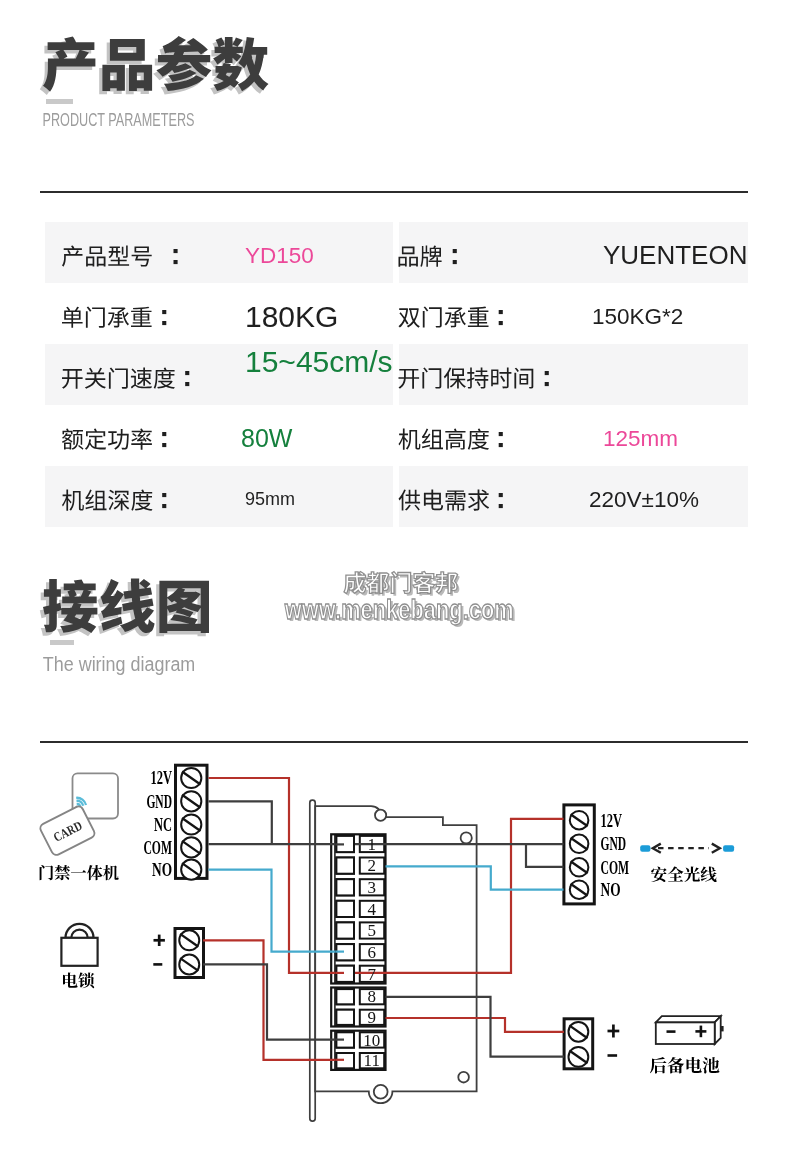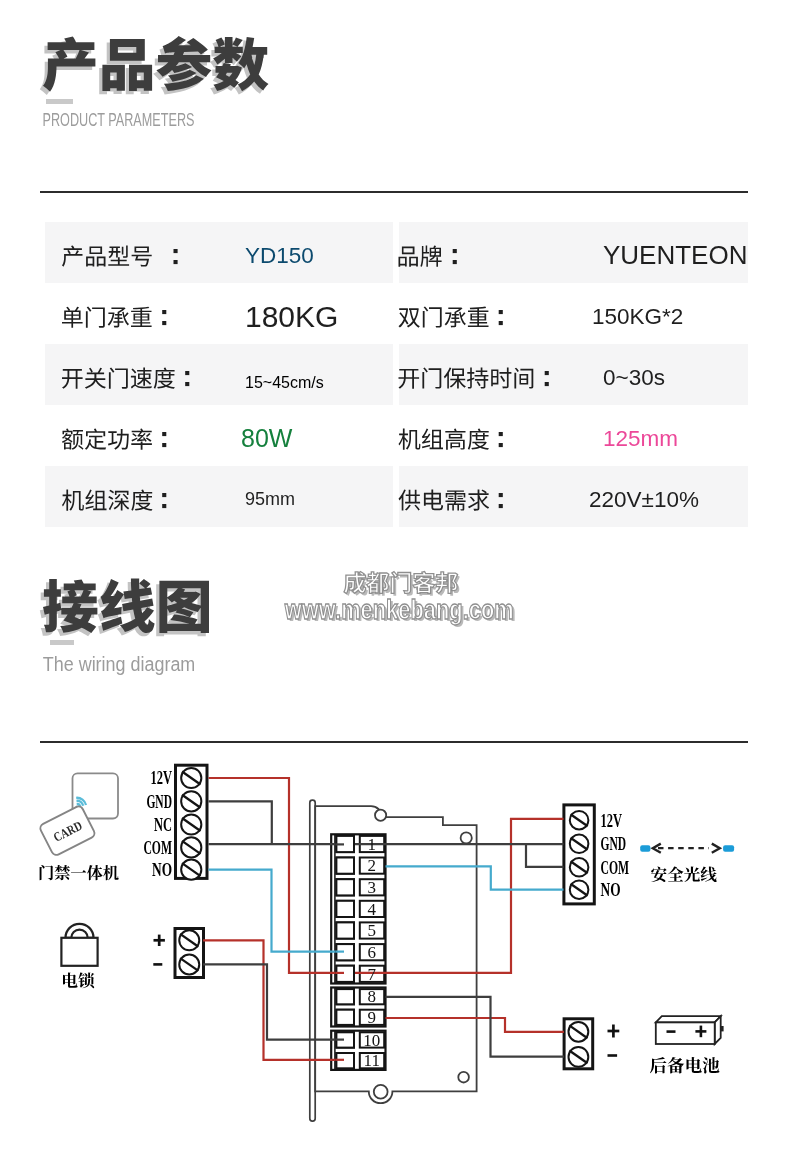--- a/index.html
+++ b/index.html
@@ -6,26 +6,25 @@
 </style></head><body>
 <div id="page">
 <div style="position:absolute;left:45.5px;top:99.2px;width:27px;height:4.6px;background:#c9c9c9"></div>
     <div style="position:absolute;left:40px;top:191px;width:708px;height:2.2px;background:#2c2c2c"></div>
     <div style="position:absolute;left:45px;top:222px;width:348px;height:61px;background:#f5f5f6"></div>
     <div style="position:absolute;left:399px;top:222px;width:349px;height:61px;background:#f5f5f6"></div>
     <div style="position:absolute;left:45px;top:344px;width:348px;height:61px;background:#f5f5f6"></div>
     <div style="position:absolute;left:399px;top:344px;width:349px;height:61px;background:#f5f5f6"></div>
     <div style="position:absolute;left:45px;top:466px;width:348px;height:61px;background:#f5f5f6"></div>
     <div style="position:absolute;left:399px;top:466px;width:349px;height:61px;background:#f5f5f6"></div>
-    <div style="position:absolute;left:245px;top:224.5px;height:61px;line-height:61px;font-size:22.5px;color:#0c4a6e">YD150</div>
+    <div style="position:absolute;left:245px;top:224.5px;height:61px;line-height:61px;font-size:22.5px;color:#ec4899">YD150</div>
     <div style="position:absolute;left:603px;top:224.5px;height:61px;line-height:61px;font-size:26px;color:#1f1f1f">YUENTEON</div>
     <div style="position:absolute;left:245px;top:285.5px;height:61px;line-height:61px;font-size:30px;color:#1f1f1f">180KG</div>
     <div style="position:absolute;left:592px;top:285.5px;height:61px;line-height:61px;font-size:22.5px;color:#1f1f1f">150KG*2</div>
-    <div style="position:absolute;left:245px;top:352px;height:61px;line-height:61px;font-size:16px;color:#000000">15~45cm/s</div>
-    <div style="position:absolute;left:603px;top:346.5px;height:61px;line-height:61px;font-size:22.5px;color:#1f1f1f">0~30s</div>
+    <div style="position:absolute;left:245px;top:331px;height:61px;line-height:61px;font-size:30px;color:#15803d">15~45cm/s</div>
     <div style="position:absolute;left:241px;top:407.5px;height:61px;line-height:61px;font-size:25px;color:#15803d">80W</div>
     <div style="position:absolute;left:603px;top:407.5px;height:61px;line-height:61px;font-size:22.5px;color:#ec4899">125mm</div>
     <div style="position:absolute;left:245px;top:468.5px;height:61px;line-height:61px;font-size:18px;color:#1f1f1f">95mm</div>
     <div style="position:absolute;left:589px;top:468.5px;height:61px;line-height:61px;font-size:22.5px;color:#1f1f1f">220V±10%</div>
     <div style="position:absolute;left:49.8px;top:640px;width:24.5px;height:4.6px;background:#c9c9c9"></div>
     <div style="position:absolute;left:40px;top:740.5px;width:708px;height:2.2px;background:#2c2c2c"></div>
 <svg style="position:absolute;left:0;top:0" width="790" height="1172" viewBox="0 0 790 1172">
 <path transform="translate(38.8,88.9)" fill="#c3c3c3" d="M22.2 -46.9C22.8 -45.8 23.6 -44.5 24.2 -43.2H5.6V-35.4H18.4L13.4 -33.2C14.7 -31.4 16.1 -29.1 17 -27.1H5.9V-19.1C5.9 -13.4 5.5 -5.3 1 0.3C2.8 1.4 6.6 4.6 8 6.2C13.4 -0.5 14.5 -11.6 14.5 -19H53.4V-27.1H42.5L47 -32.9L38.9 -35.4H52.4V-43.2H34C33.3 -45 32 -47.3 30.8 -48.9ZM21.6 -27.1 25.4 -28.8C24.7 -30.7 23 -33.3 21.4 -35.4H37.5C36.6 -32.8 35.2 -29.5 33.8 -27.1Z M75.9 -38.5H94.3V-32.7H75.9ZM67.9 -46.4V-24.8H102.8V-46.4ZM60.4 -20.8V5.4H68.2V2.7H74.7V5.2H82.9V-20.8ZM68.2 -5.2V-12.9H74.7V-5.2ZM87 -20.8V5.4H94.9V2.7H101.8V5.2H110.1V-20.8ZM94.9 -5.2V-12.9H101.8V-5.2Z M147.6 -15.8C143 -13 133.7 -10.9 126 -10.1C127.7 -8.3 129.6 -5.7 130.5 -3.8C139.2 -5.3 148.4 -8 154.5 -12.4ZM154.1 -10.3C147.9 -4.8 135.1 -2.6 121.9 -1.8C123.4 0.2 125 3.2 125.8 5.5C140.7 3.9 153.6 0.9 161.8 -6.8ZM123 -32.1C124.6 -32.6 126.6 -32.9 132.7 -33.2C132.3 -32.3 131.9 -31.4 131.5 -30.5H116V-23.3H126.3C123 -19.9 119.1 -17.2 114.4 -15.2C116.2 -13.7 119.3 -10.4 120.6 -8.7C124.1 -10.5 127.2 -12.7 130.1 -15.4C131 -14.4 131.7 -13.4 132.3 -12.6C137.9 -13.6 145.1 -15.7 150.1 -18.5L143.4 -22.2C141.2 -21.1 137.6 -20.2 133.9 -19.4C135 -20.6 136 -21.9 136.9 -23.3H147.5C151.7 -17 157.5 -11.7 164 -8.5C165.2 -10.6 167.7 -13.6 169.5 -15.2C164.9 -17 160.5 -19.9 157.1 -23.3H168.2V-30.5H140.9L142.1 -33.5L156 -34C157.2 -32.9 158.1 -32 158.9 -31.1L165.9 -35.7C162.7 -39.2 156.1 -44.1 151.3 -47.4L144.7 -43.3L148.7 -40.3L136.3 -40.2C139 -41.8 141.6 -43.6 144 -45.5L136.6 -49.5C132.7 -45.6 127.1 -42.3 125.2 -41.4C123.4 -40.4 122.1 -39.7 120.6 -39.5C121.5 -37.4 122.6 -33.6 123 -32.1Z M190.5 -12.8C189.6 -11.4 188.5 -10.1 187.4 -8.8L183.8 -10.6L184.9 -12.8ZM174 -8.2C176.4 -7.2 179.1 -5.9 181.7 -4.5C178.7 -2.8 175.2 -1.5 171.4 -0.7C172.7 0.7 174.3 3.6 175.1 5.5C180.1 4.1 184.5 2.1 188.3 -0.6C189.8 0.3 191.1 1.3 192.3 2.2L197 -3.1L193.5 -5.4C196.3 -8.8 198.5 -13 199.9 -18.1L195.4 -19.7L194.2 -19.4H188.2L188.9 -21.2L181.7 -22.6L180.4 -19.4H173.5V-12.8H177C176 -11.1 174.9 -9.5 174 -8.2ZM173.6 -45.4C174.8 -43.4 175.9 -40.7 176.4 -38.8H172.6V-32.4H179.7C177.2 -30.2 174 -28.2 171.1 -27C172.6 -25.6 174.4 -22.8 175.3 -21.1C177.8 -22.5 180.5 -24.5 182.9 -26.7V-22.6H190.5V-27.7C192.2 -26.2 193.9 -24.8 194.9 -23.7L199.3 -29.3C198.4 -29.9 196.2 -31.2 194 -32.4H200.8V-38.8H195.6C197 -40.4 198.8 -42.9 200.8 -45.4L193.9 -48.1C193.1 -46.1 191.6 -43.2 190.5 -41.2V-48.6H182.9V-38.8H177.8L182.7 -41C182.3 -42.9 180.9 -45.8 179.4 -47.9ZM195.6 -38.8H190.5V-41.1ZM204.7 -48.6C203.5 -38.3 201 -28.5 196.3 -22.6C198 -21.4 201 -18.7 202.2 -17.3C203 -18.5 203.9 -19.8 204.6 -21.2C205.6 -17.6 206.8 -14.1 208.2 -11C205.3 -6.6 201.3 -3.4 195.8 -1C197.2 0.6 199.3 4 200 5.7C205.1 3.2 209.1 0.1 212.2 -3.9C214.7 -0.3 217.6 2.6 221.2 4.9C222.4 2.8 224.8 -0.1 226.5 -1.6C222.5 -3.9 219.3 -7.1 216.7 -11.1C219.2 -16.6 220.8 -23.1 221.8 -30.8H225.2V-38.4H210.6C211.2 -41.4 211.7 -44.4 212.2 -47.5ZM214.2 -30.8C213.8 -27 213.2 -23.5 212.3 -20.4C211.1 -23.7 210.2 -27.2 209.5 -30.8Z"></path>
       <path transform="translate(42.0,85.5)" fill="#3d3d3d" d="M22.2 -46.9C22.8 -45.8 23.6 -44.5 24.2 -43.2H5.6V-35.4H18.4L13.4 -33.2C14.7 -31.4 16.1 -29.1 17 -27.1H5.9V-19.1C5.9 -13.4 5.5 -5.3 1 0.3C2.8 1.4 6.6 4.6 8 6.2C13.4 -0.5 14.5 -11.6 14.5 -19H53.4V-27.1H42.5L47 -32.9L38.9 -35.4H52.4V-43.2H34C33.3 -45 32 -47.3 30.8 -48.9ZM21.6 -27.1 25.4 -28.8C24.7 -30.7 23 -33.3 21.4 -35.4H37.5C36.6 -32.8 35.2 -29.5 33.8 -27.1Z M75.9 -38.5H94.3V-32.7H75.9ZM67.9 -46.4V-24.8H102.8V-46.4ZM60.4 -20.8V5.4H68.2V2.7H74.7V5.2H82.9V-20.8ZM68.2 -5.2V-12.9H74.7V-5.2ZM87 -20.8V5.4H94.9V2.7H101.8V5.2H110.1V-20.8ZM94.9 -5.2V-12.9H101.8V-5.2Z M147.6 -15.8C143 -13 133.7 -10.9 126 -10.1C127.7 -8.3 129.6 -5.7 130.5 -3.8C139.2 -5.3 148.4 -8 154.5 -12.4ZM154.1 -10.3C147.9 -4.8 135.1 -2.6 121.9 -1.8C123.4 0.2 125 3.2 125.8 5.5C140.7 3.9 153.6 0.9 161.8 -6.8ZM123 -32.1C124.6 -32.6 126.6 -32.9 132.7 -33.2C132.3 -32.3 131.9 -31.4 131.5 -30.5H116V-23.3H126.3C123 -19.9 119.1 -17.2 114.4 -15.2C116.2 -13.7 119.3 -10.4 120.6 -8.7C124.1 -10.5 127.2 -12.7 130.1 -15.4C131 -14.4 131.7 -13.4 132.3 -12.6C137.9 -13.6 145.1 -15.7 150.1 -18.5L143.4 -22.2C141.2 -21.1 137.6 -20.2 133.9 -19.4C135 -20.6 136 -21.9 136.9 -23.3H147.5C151.7 -17 157.5 -11.7 164 -8.5C165.2 -10.6 167.7 -13.6 169.5 -15.2C164.9 -17 160.5 -19.9 157.1 -23.3H168.2V-30.5H140.9L142.1 -33.5L156 -34C157.2 -32.9 158.1 -32 158.9 -31.1L165.9 -35.7C162.7 -39.2 156.1 -44.1 151.3 -47.4L144.7 -43.3L148.7 -40.3L136.3 -40.2C139 -41.8 141.6 -43.6 144 -45.5L136.6 -49.5C132.7 -45.6 127.1 -42.3 125.2 -41.4C123.4 -40.4 122.1 -39.7 120.6 -39.5C121.5 -37.4 122.6 -33.6 123 -32.1Z M190.5 -12.8C189.6 -11.4 188.5 -10.1 187.4 -8.8L183.8 -10.6L184.9 -12.8ZM174 -8.2C176.4 -7.2 179.1 -5.9 181.7 -4.5C178.7 -2.8 175.2 -1.5 171.4 -0.7C172.7 0.7 174.3 3.6 175.1 5.5C180.1 4.1 184.5 2.1 188.3 -0.6C189.8 0.3 191.1 1.3 192.3 2.2L197 -3.1L193.5 -5.4C196.3 -8.8 198.5 -13 199.9 -18.1L195.4 -19.7L194.2 -19.4H188.2L188.9 -21.2L181.7 -22.6L180.4 -19.4H173.5V-12.8H177C176 -11.1 174.9 -9.5 174 -8.2ZM173.6 -45.4C174.8 -43.4 175.9 -40.7 176.4 -38.8H172.6V-32.4H179.7C177.2 -30.2 174 -28.2 171.1 -27C172.6 -25.6 174.4 -22.8 175.3 -21.1C177.8 -22.5 180.5 -24.5 182.9 -26.7V-22.6H190.5V-27.7C192.2 -26.2 193.9 -24.8 194.9 -23.7L199.3 -29.3C198.4 -29.9 196.2 -31.2 194 -32.4H200.8V-38.8H195.6C197 -40.4 198.8 -42.9 200.8 -45.4L193.9 -48.1C193.1 -46.1 191.6 -43.2 190.5 -41.2V-48.6H182.9V-38.8H177.8L182.7 -41C182.3 -42.9 180.9 -45.8 179.4 -47.9ZM195.6 -38.8H190.5V-41.1ZM204.7 -48.6C203.5 -38.3 201 -28.5 196.3 -22.6C198 -21.4 201 -18.7 202.2 -17.3C203 -18.5 203.9 -19.8 204.6 -21.2C205.6 -17.6 206.8 -14.1 208.2 -11C205.3 -6.6 201.3 -3.4 195.8 -1C197.2 0.6 199.3 4 200 5.7C205.1 3.2 209.1 0.1 212.2 -3.9C214.7 -0.3 217.6 2.6 221.2 4.9C222.4 2.8 224.8 -0.1 226.5 -1.6C222.5 -3.9 219.3 -7.1 216.7 -11.1C219.2 -16.6 220.8 -23.1 221.8 -30.8H225.2V-38.4H210.6C211.2 -41.4 211.7 -44.4 212.2 -47.5ZM214.2 -30.8C213.8 -27 213.2 -23.5 212.3 -20.4C211.1 -23.7 210.2 -27.2 209.5 -30.8Z"></path>
       <text x="42.5" y="125.6" font-family="Liberation Sans" font-size="18.5" fill="#9c9c9c" textLength="152" lengthAdjust="spacingAndGlyphs">PRODUCT PARAMETERS</text>

